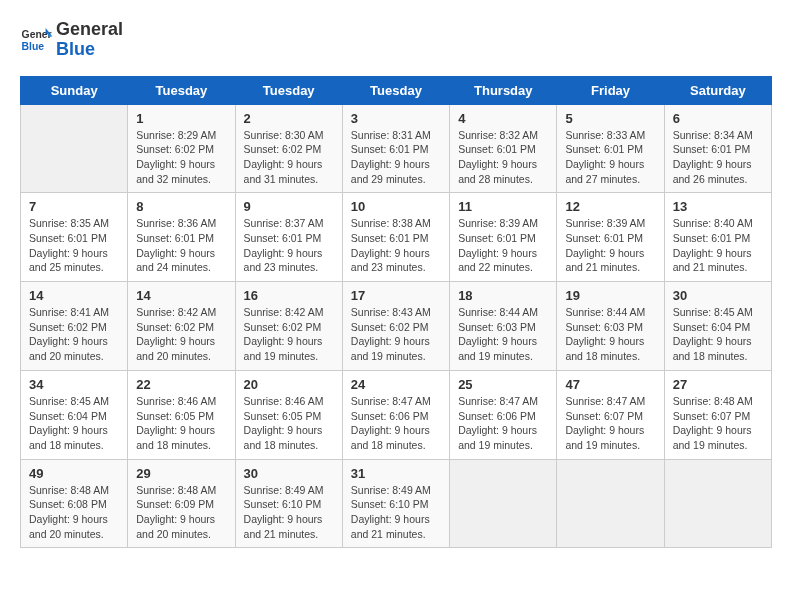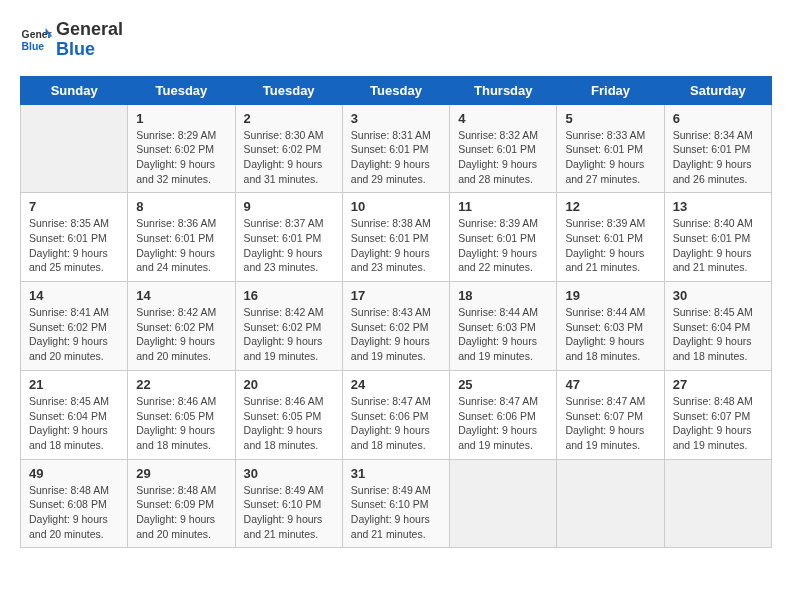--- a/index.html
+++ b/index.html
@@ -200,21 +200,21 @@
           <span class="day-number">19</span>
           <div class="day-info">Sunrise: 8:44 AM<br>Sunset: 6:03 PM<br>Daylight: 9 hours<br>and 18 minutes.</div>
         </td>
         <td>
           <span class="day-number">30</span>
           <div class="day-info">Sunrise: 8:45 AM<br>Sunset: 6:04 PM<br>Daylight: 9 hours<br>and 18 minutes.</div>
         </td>
       </tr>
       <tr>
         <td>
-          <span class="day-number">21</span>
+          <span class="day-number">34</span>
           <div class="day-info">Sunrise: 8:45 AM<br>Sunset: 6:04 PM<br>Daylight: 9 hours<br>and 18 minutes.</div>
         </td>
         <td>
           <span class="day-number">22</span>
           <div class="day-info">Sunrise: 8:46 AM<br>Sunset: 6:05 PM<br>Daylight: 9 hours<br>and 18 minutes.</div>
         </td>
         <td>
           <span class="day-number">20</span>
           <div class="day-info">Sunrise: 8:46 AM<br>Sunset: 6:05 PM<br>Daylight: 9 hours<br>and 18 minutes.</div>
         </td>

